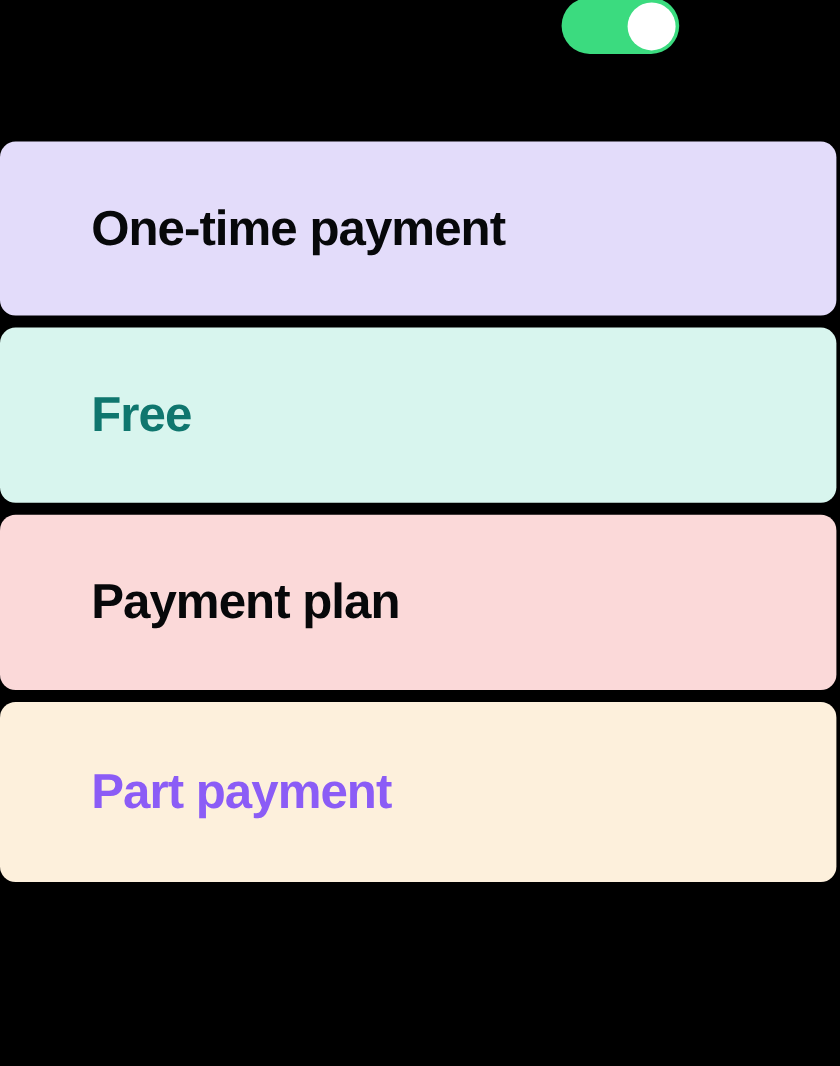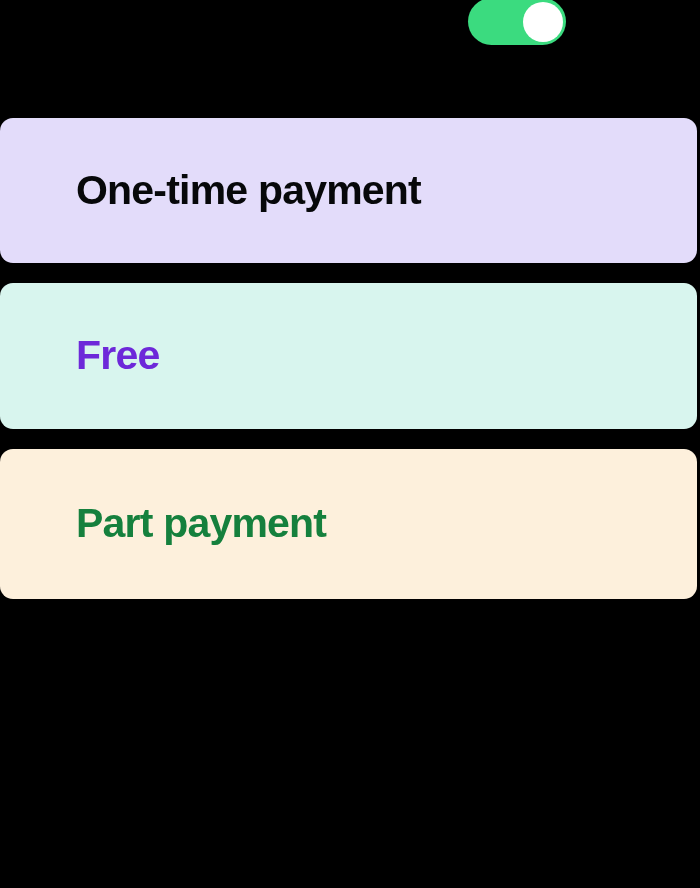--- a/index.html
+++ b/index.html
@@ -50,21 +50,21 @@
   .card-stack {
     position: absolute;
     left: 0;
     top: 118px;
     width: 700px;
   }
   .option-card {
     position: relative;
     width: 697px;
     border-radius: 13px;
-    margin-bottom: 20px;
+    margin-bottom: 10px;
     display: flex;
     align-items: center;
     box-sizing: border-box;
     overflow: hidden;
   }
   .option-card-label {
     font-size: 41px;
     font-weight: bold;
     color: #07080A;
     letter-spacing: -0.8px;
@@ -89,22 +89,25 @@
   </div>
 </div>
 
 <div class="card-stack">
 
   <div class="option-card card-h-145" style="background: rgb(227, 220, 250);">
     <span class="option-card-label" style="color: rgb(7, 8, 10);">One-time payment</span>
   </div>
 
   <div class="option-card card-h-146" style="background: rgb(216, 245, 238);">
-    <span class="option-card-label" style="color: #6d28d9;">Free</span>
+    <span class="option-card-label" style="color: #0f766e;">Free</span>
   </div>
 
 
+  <div class="option-card card-h-146b" style="background: rgb(251, 217, 217);">
+    <span class="option-card-label" style="color: rgb(7, 8, 10);">Payment plan</span>
+  </div>
 
   <div class="option-card card-h-150" style="background: rgb(253, 240, 220);">
-    <span class="option-card-label" style="color: #15803d;">Part payment</span>
+    <span class="option-card-label" style="color: #8b5cf6;">Part payment</span>
   </div>
 
 </div>
 
 </body></html>

